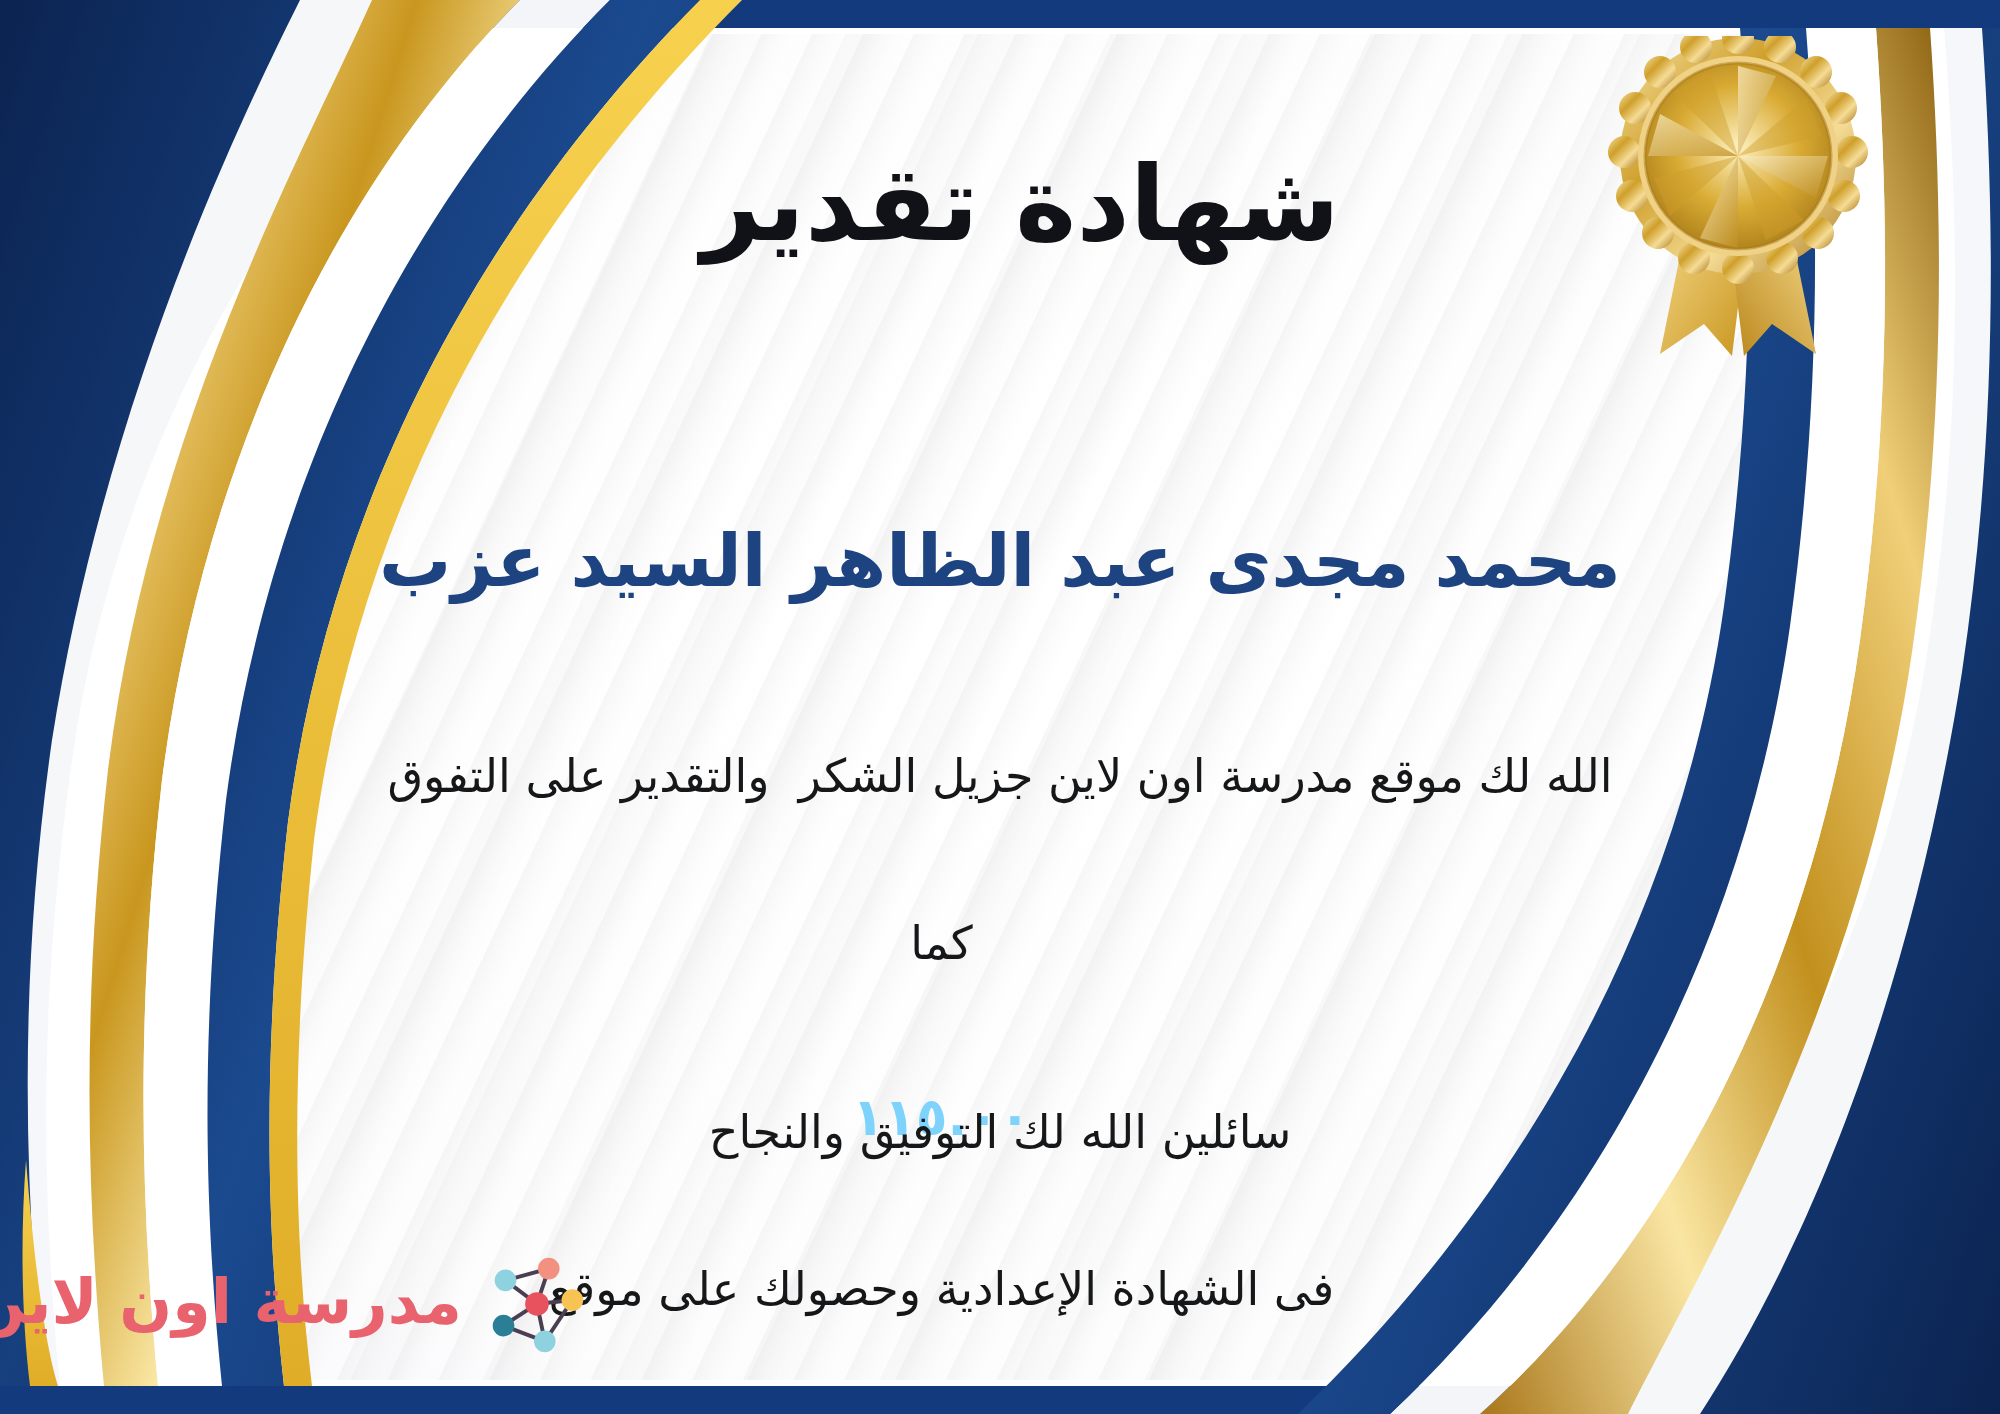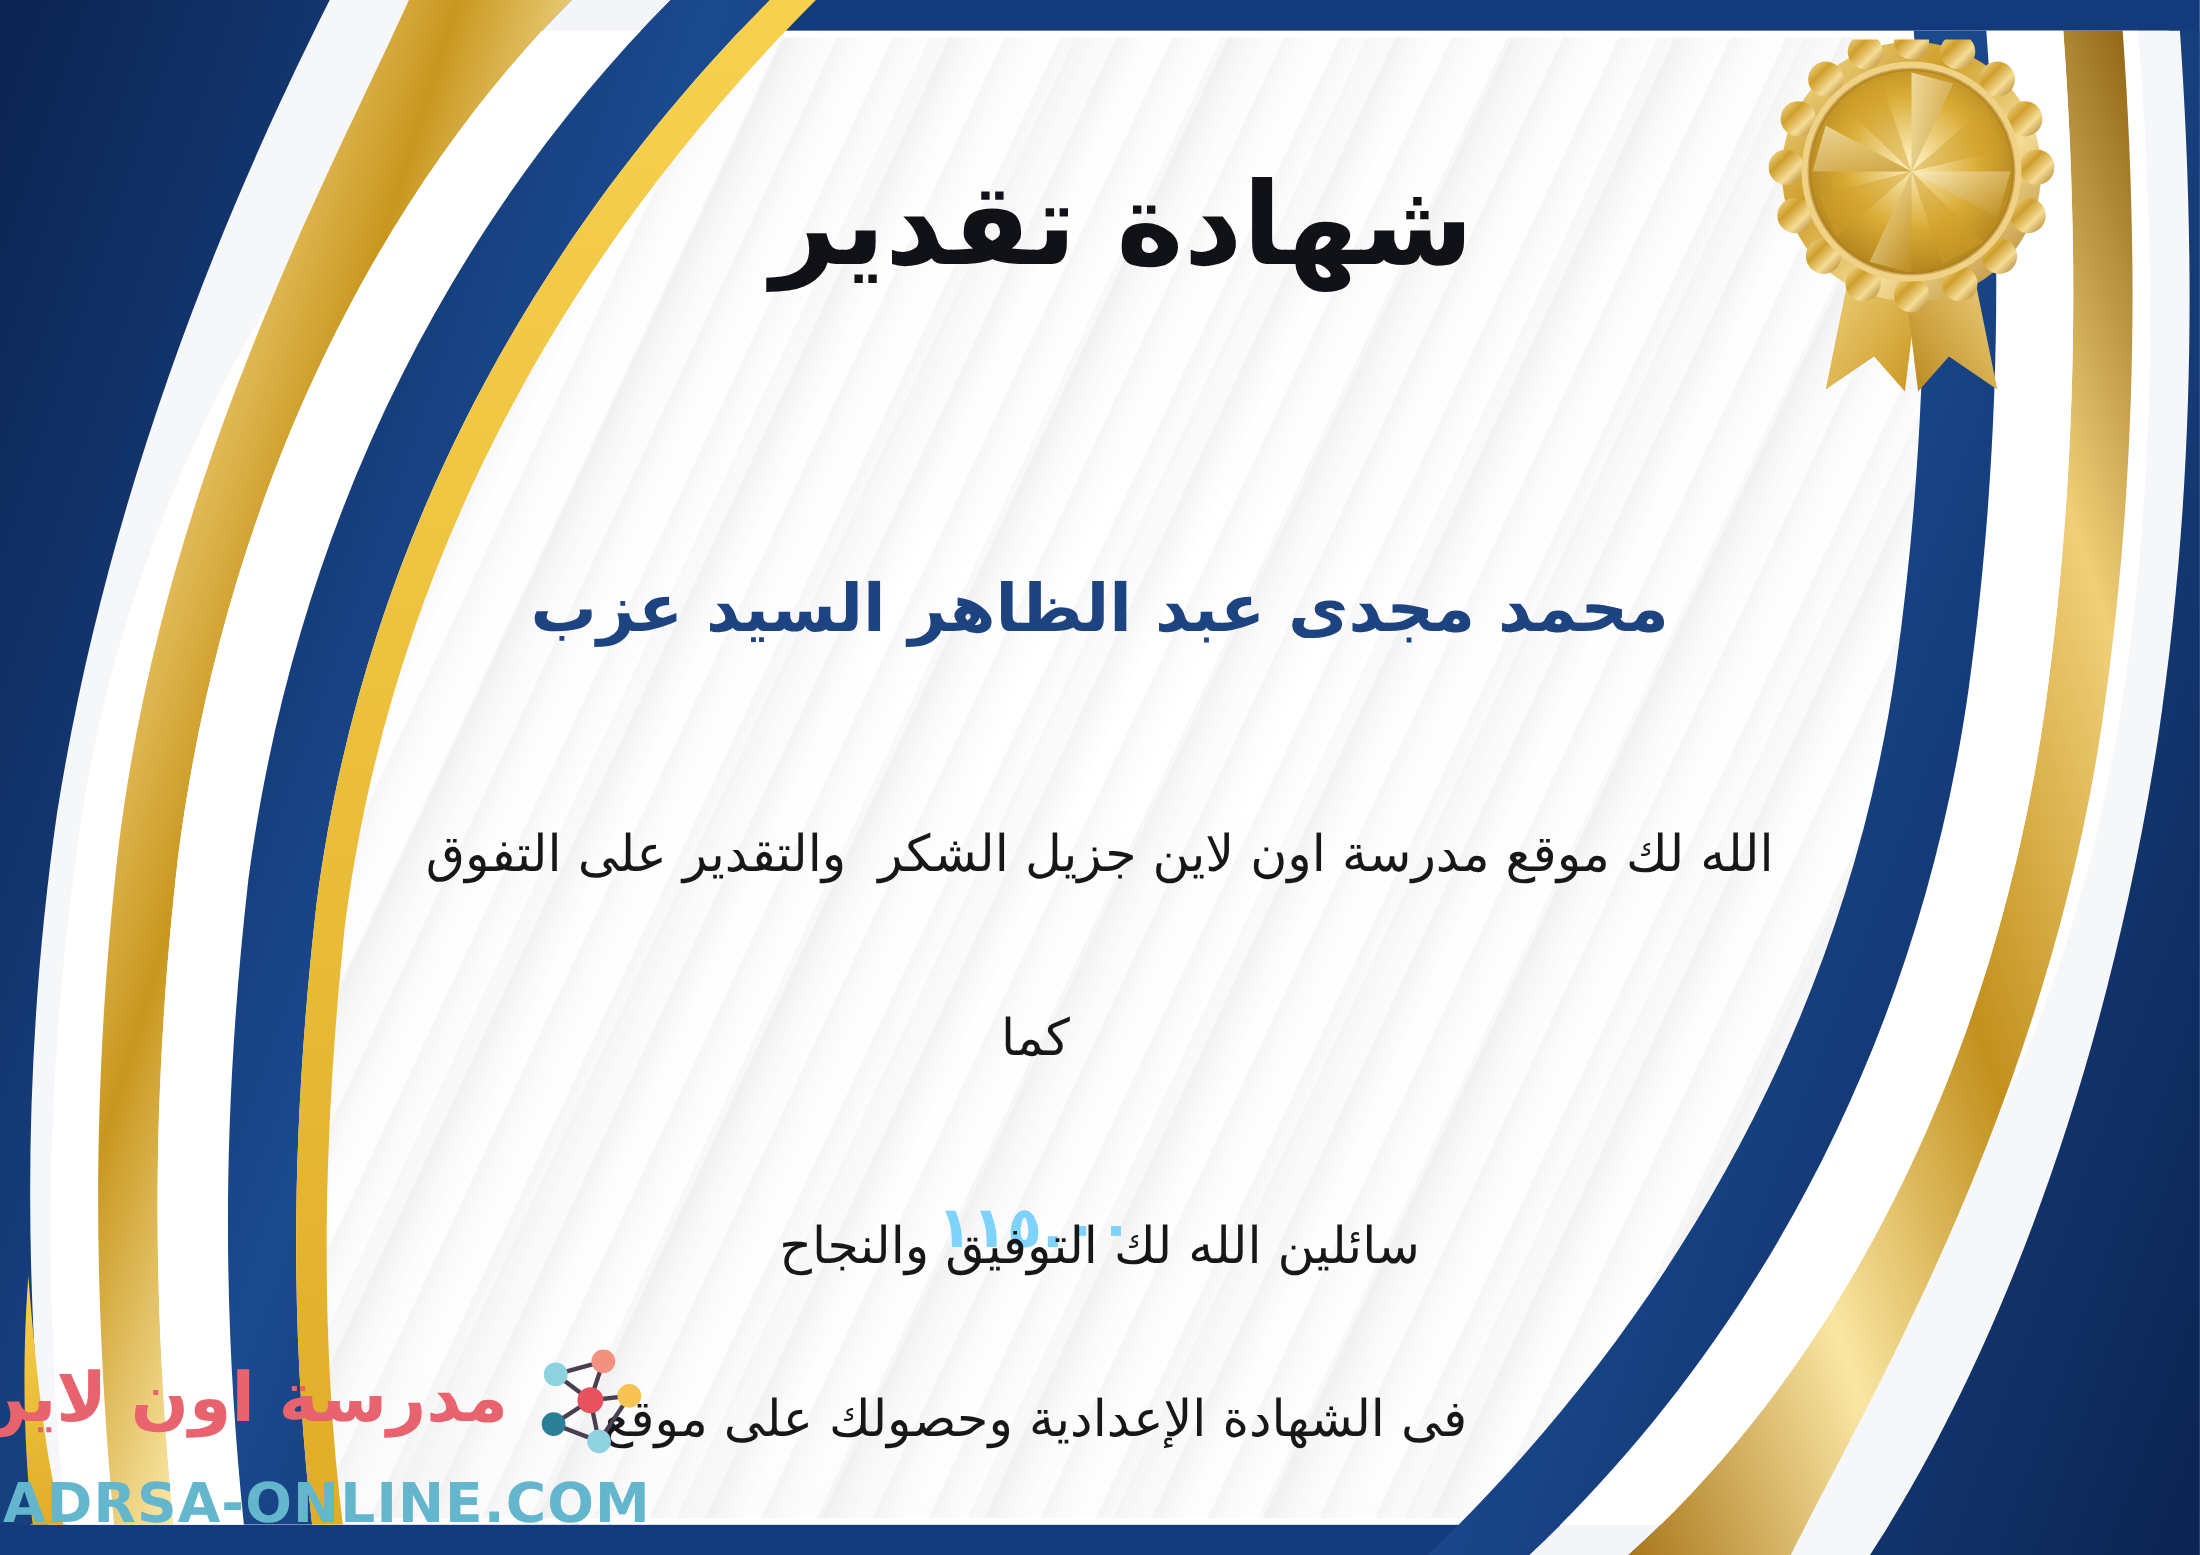--- a/index.html
+++ b/index.html
@@ -56,21 +56,21 @@
     position:absolute;left:0;top:0;width:2000px;height:1414px;
     text-align:center;
   }
   .title{
     position:absolute;top:150px;left:0;right:0;
     font-size:104px;font-weight:700;color:#111217;
     letter-spacing:1px;line-height:1.05;padding-left:41px;
   }
   .student-name{
     position:absolute;top:520px;left:0;right:0;
-    font-size:60px;font-weight:700;color:#1d4381;
+    font-size:72px;font-weight:700;color:#1d4381;
     line-height:1.15;
   }
   .body-lines{
     position:absolute;top:735px;left:60px;right:60px;
   }
   .bline{
     font-size:46px;color:#161719;line-height:1.82;
     white-space:pre-wrap;
   }
   .bline .grade{
@@ -78,21 +78,21 @@
   }
   .closing{
     position:absolute;top:1105px;left:0;right:0;
     font-size:46px;color:#161719;
   }
 
   
   .logo{
     position:absolute;left:34px;bottom:22px;
     width:560px;height:180px;
-    display:flex;flex-direction:column;justify-content:space-between;
+    display:flex;flex-direction:row;justify-content:flex-start;
   }
   .logo-row{display:flex;align-items:center;justify-content:flex-start;gap:14px;}
   .logo-ar{
     font-size:62px;font-weight:700;color:#e8636d;line-height:1;
     white-space:nowrap;
   }
   .logo-url{
     font-size:50px;font-weight:700;color:#64b6cd;line-height:1;
     letter-spacing:1px;direction:ltr;white-space:nowrap;
     font-family:"DejaVu Sans","Liberation Sans",sans-serif;

